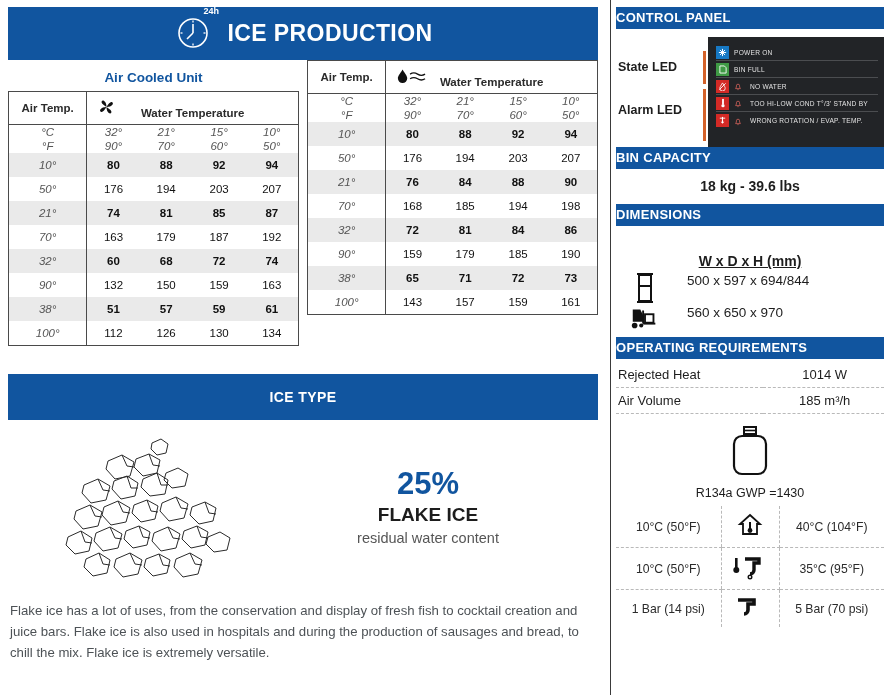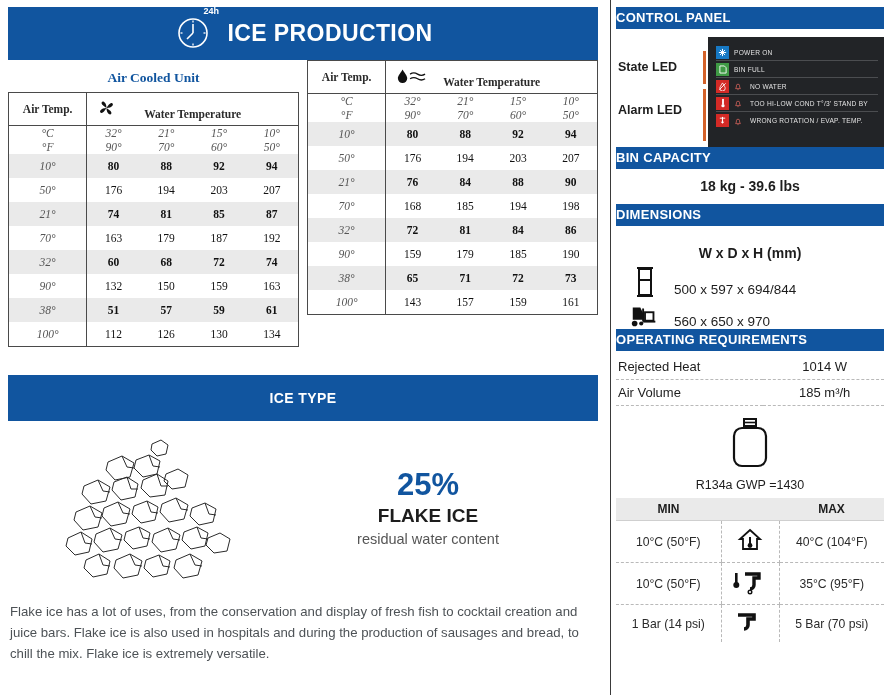--- a/index.html
+++ b/index.html
@@ -38,21 +38,21 @@
     font-size: 9px; font-weight: bold; letter-spacing: 0;
   }
   .banner-icetype { height: 46px; line-height: 46px; font-size: 14px; margin-top: 28px; }
 
   
   .unit-title {
     text-align: center; color: #11559f; font-weight: bold;
     font-size: 13.5px; margin: 10px 0 6px 0;
   }
 
-  .tables-row { display: flex; gap: 8px; font-family: Liberation Serif, serif; }
+  .tables-row { display: flex; gap: 8px; }
   .tbl-wrap { flex: 1; }
 
   table.prod {
     width: 100%; border-collapse: collapse;
     border: 1px solid #4a4a4a;
     table-layout: fixed;
   }
   table.prod td, table.prod th { text-align: center; font-size: 11.5px; padding: 0; }
 
   .hdr-cell {
@@ -115,22 +115,22 @@
   .led-sq { width: 13px; height: 13px; flex: none; display:flex; align-items:center; justify-content:center; }
   .led-sq.blue { background: #1779c4; }
   .led-sq.green { background: #3f9a45; }
   .led-sq.red { background: #d32a26; }
   .led-bell { width: 11px; flex: none; }
   .led-txt { color: #e3e3e3; font-size: 6.6px; letter-spacing: .25px; white-space: nowrap; }
 
   .simple-center { text-align: center; font-size: 14px; font-weight: bold; color: #1d1d1d; }
 
   .bin-val { padding: 9px 0 10px 0; }
-  .dim-title { padding: 19px 0 4px 0; }
-  .dim-row { display: flex; align-items: flex-end; height: 32px; }
+  .dim-title { padding: 27px 0 4px 0; text-decoration: underline; }
+  .dim-row { display: flex; align-items: flex-start; height: 32px; gap: 13px; }
   .dim-ic { width: 58px; display: flex; justify-content: center; }
   .dim-txt { font-size: 13.5px; color: #1d1d1d; }
 
   table.opreq { width: 100%; border-collapse: collapse; margin-top: 3px; }
   table.opreq td { font-size: 13px; color: #1d1d1d; padding: 5px 0 5px 2px;
                    border-bottom: 1px dashed #b9b9b9; }
   table.opreq td.v { text-align: center; width: 45%; }
 
   .power-row { display: flex; padding: 10px 0 2px 0; }
   .power-cell { flex: 1; text-align: center; }
@@ -577,25 +577,20 @@
             <line x1="15" y1="6.5" x2="25" y2="6.5" stroke="#111" stroke-width="1.6"></line>
             <path d="M12 12 h16 a8 8 0 0 1 8 8 v22 a8 8 0 0 1 -8 8 h-16 a8 8 0 0 1 -8 -8 v-22 a8 8 0 0 1 8 -8Z" fill="none" stroke="#111" stroke-width="2.2"></path>
           </svg>
         </span>
         <div class="power-cap">R134a GWP =1430</div>
       </div>
     </div>
 
     <table class="minmax">
       <tbody>
-          <tr>
-        <th>MIN</th>
-        <th></th>
-        <th>MAX</th>
-      </tr>
       <tr>
         <td>10°C (50°F)</td>
         <td class="ic">
           <svg width="26" height="26" viewBox="0 0 26 26">
             <path d="M13 3 L23 12 h-3 v10 h-14 V12 H3Z" fill="none" stroke="#111" stroke-width="1.8"></path>
             <rect x="12" y="10" width="2" height="7" fill="#111"></rect>
             <circle cx="13" cy="18.5" r="2.4" fill="#111"></circle>
           </svg>
         </td>
         <td>40°C (104°F)</td>

